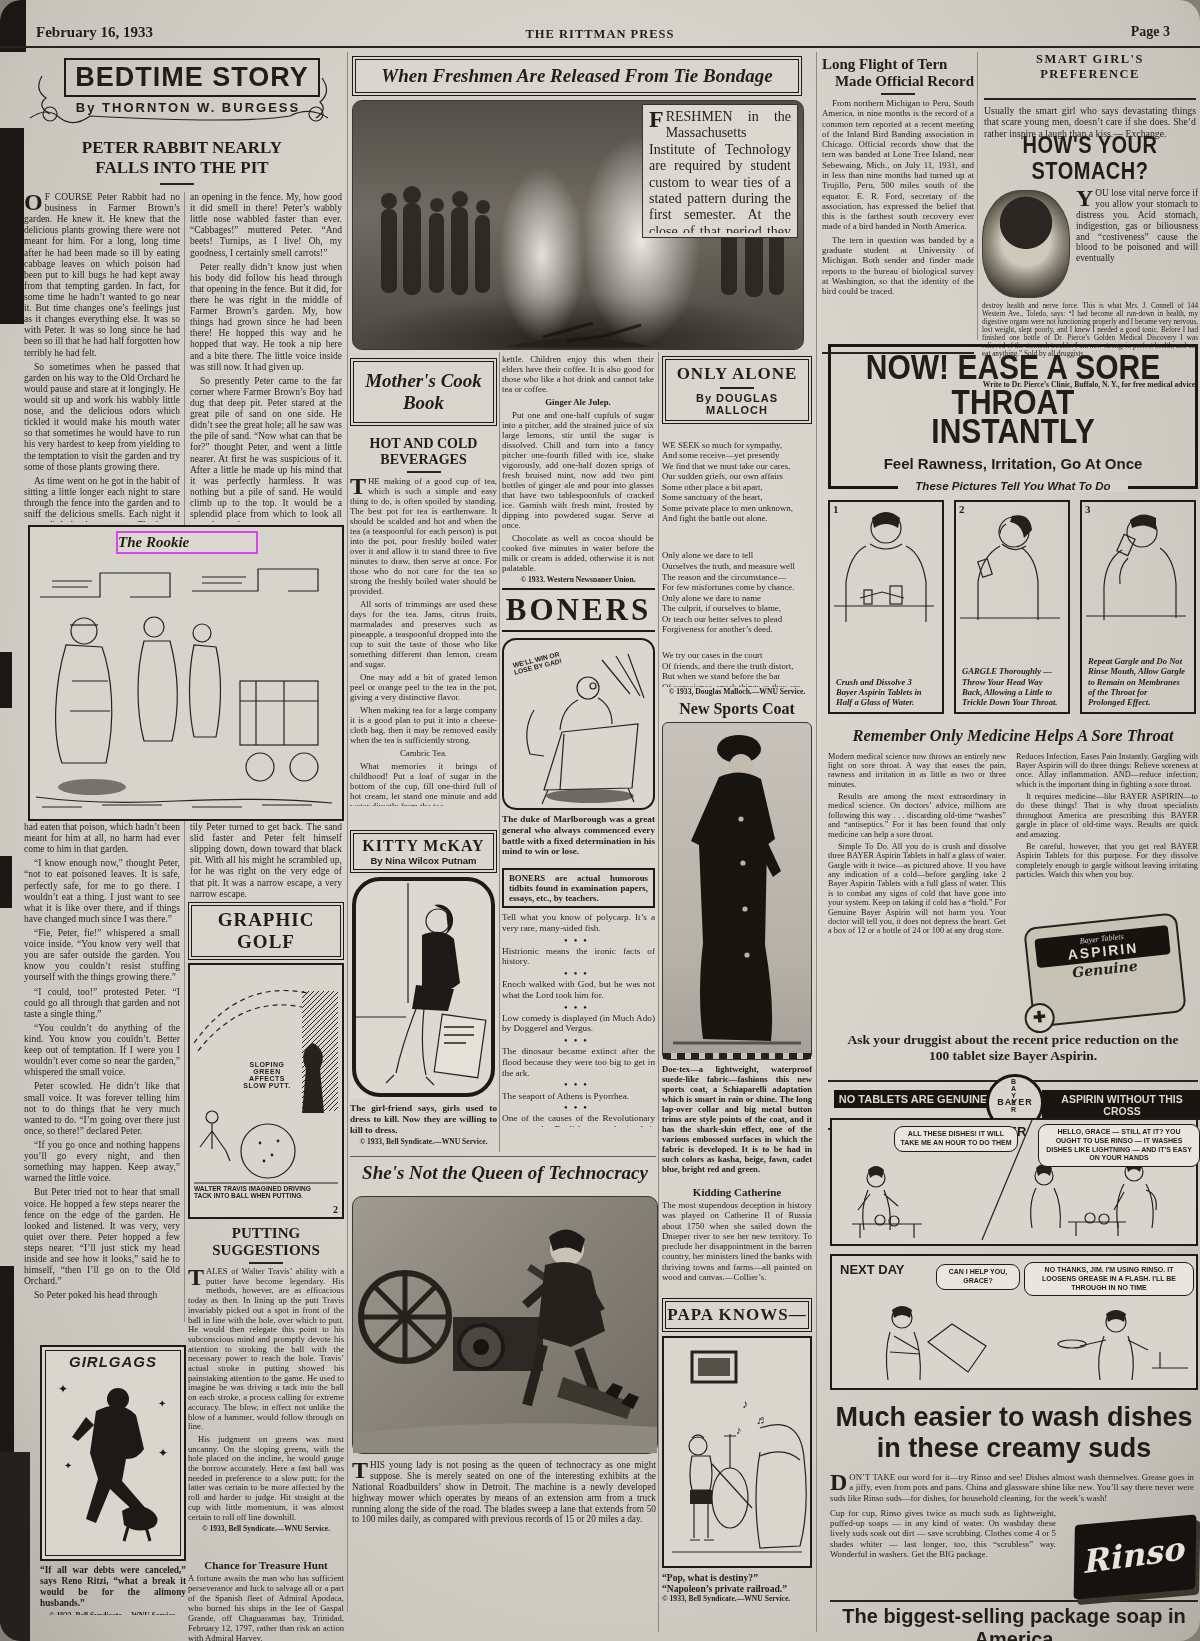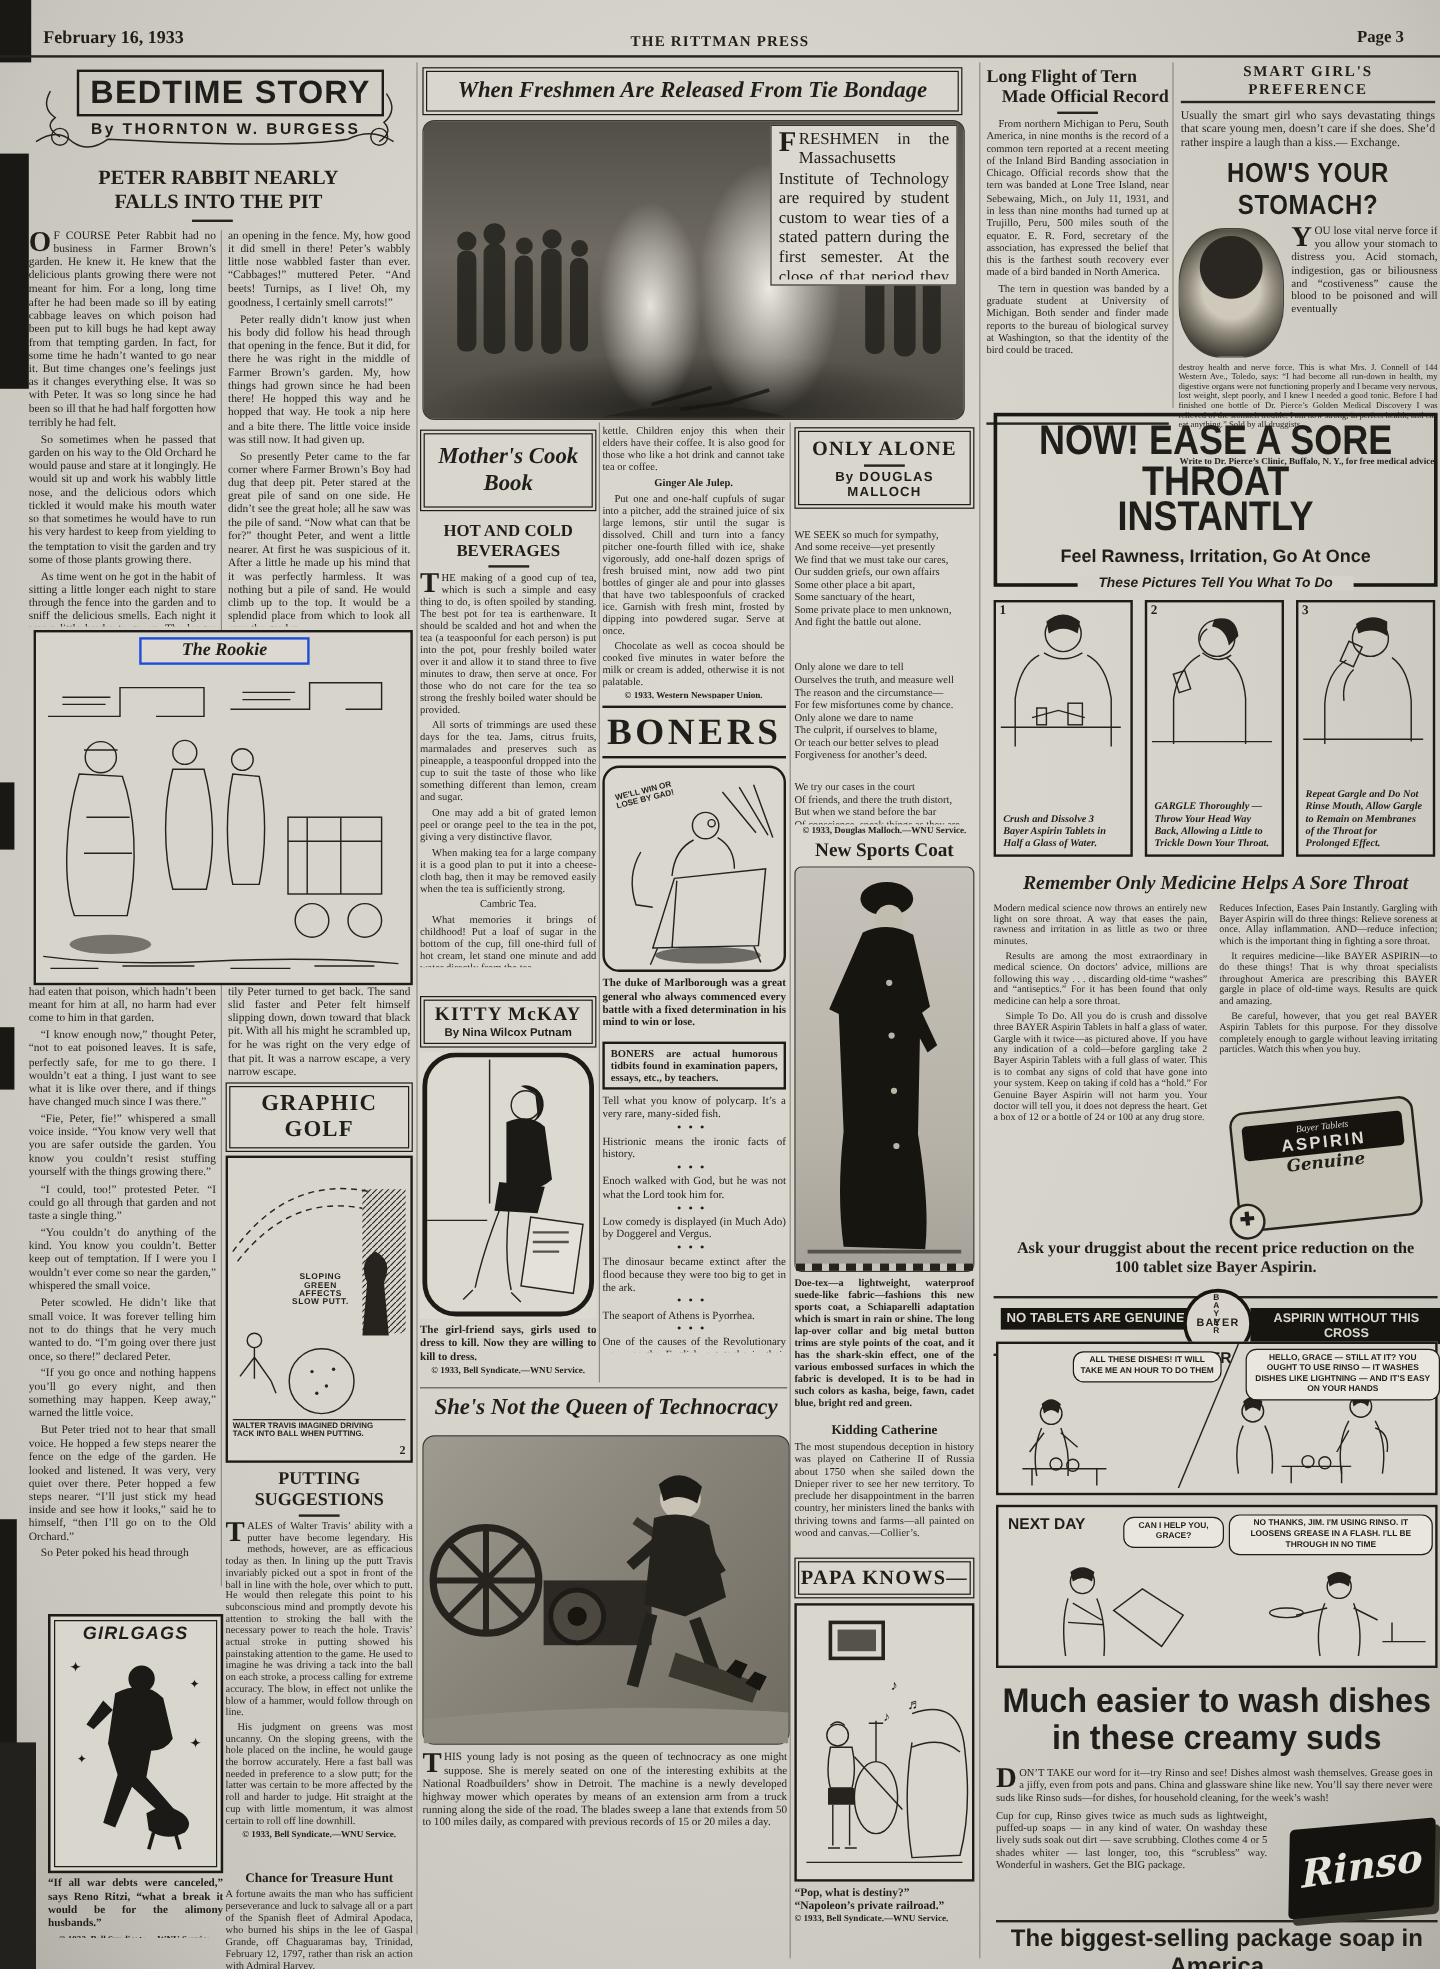--- a/index.html
+++ b/index.html
@@ -1,18 +1,18 @@
 <!DOCTYPE html>
 <html><head>
 <meta charset="utf-8">
 <style>
   html,body{margin:0;padding:0;background:#827f77;}
   #page{position:relative;width:1200px;height:1641px;overflow:hidden;color:#201e1a;
     font-family:"Liberation Serif","DejaVu Serif",serif;
-    background:radial-gradient(ellipse at 50% 42%, #dcd9d1 0%, #d5d2ca 50%, #c8c5bc 82%, #b0ada4 100%);}
+    background:radial-gradient(ellipse at 50% 42%, #dcd9d1 0%, #d5d2ca 50%, #c8c5bc 82%, #b0ada4 100%);border-radius:21px;}
   .a{position:absolute;}
   .art{background:#1a1815;}
   .b{font-size:9.5px;line-height:1.17;text-align:justify;overflow:hidden;}
   .b p{margin:0 0 3px;text-indent:10px;}
   .b p.nf{text-indent:0;}
   .dc::first-letter{float:left;font-size:24px;line-height:19px;font-weight:bold;padding:1px 2px 0 0;}
   .cred{font-size:7.6px;font-weight:bold;text-align:center;text-indent:0!important;}
   .vr{width:1px;background:#8d8a81;}
   .hr1{height:1px;background:#5d5a53;}
   .hr2{height:2px;background:#26241f;}
@@ -76,21 +76,21 @@
     <p>As time went on he got in the habit of sitting a little longer each night to stare through the fence into the garden and to sniff the delicious smells. Each night it was a little harder to go on. The longer he looked and the more he smelled the less danger there seemed. Until he</p>
   </div>
   <div class="a b" style="left:190px;top:192px;width:152px;height:330px">
     <p class="nf">an opening in the fence. My, how good it did smell in there! Peter’s wabbly little nose wabbled faster than ever. “Cabbages!” muttered Peter. “And beets! Turnips, as I live! Oh, my goodness, I certainly smell carrots!”</p>
     <p>Peter really didn’t know just when his body did follow his head through that opening in the fence. But it did, for there he was right in the middle of Farmer Brown’s garden. My, how things had grown since he had been there! He hopped this way and he hopped that way. He took a nip here and a bite there. The little voice inside was still now. It had given up.</p>
     <p>So presently Peter came to the far corner where Farmer Brown’s Boy had dug that deep pit. Peter stared at the great pile of sand on one side. He didn’t see the great hole; all he saw was the pile of sand. “Now what can that be for?” thought Peter, and went a little nearer. At first he was suspicious of it. After a little he made up his mind that it was perfectly harmless. It was nothing but a pile of sand. He would climb up to the top. It would be a splendid place from which to look all over the garden.</p>
 
   </div>
 
   <div class="a frame" style="left:28px;top:525px;width:312px;height:292px;background:#d7d4cc">
-    <div class="a" style="left:86px;top:4px;width:138px;border:2px solid #1d4ed8;text-align:center;font-style:italic;font-weight:bold;font-size:15px;padding:1px 0;background:#ddd9d1">The Rookie</div>
+    <div class="a" style="left:86px;top:4px;width:138px;border:2px solid #d946ef;text-align:left;font-style:italic;font-weight:bold;font-size:15px;padding:1px 0;background:#ddd9d1">The Rookie</div>
     <svg class="a" style="left:2px;top:34px" width="304" height="252" viewBox="0 0 304 252">
       <path class="sk" d="M8,36 h60 v-24 h70 v24 h-40"></path>
         <path class="sk" d="M20,20 h40 M20,26 h36"></path>
       <path class="sk" d="M160,30 h66 v-22 h60 v22 h-30"></path>
         <path class="sk" d="M170,16 h44 M170,22 h40"></path>
       <circle class="sk" cx="52" cy="70" r="13"></circle>
         <path class="sk" d="M38,64 h28"></path>
       <path class="sk" d="M34,84 c-12,40 -14,90 -4,118 l44,0 c10,-44 6,-88 -4,-116 z"></path>
       <path class="sk" d="M40,120 h36 M38,150 h40"></path>
       <circle class="sk" cx="122" cy="66" r="10"></circle>
@@ -421,21 +421,21 @@
     <div style="font-weight:bold;font-size:15px;text-align:right">Made Official Record</div>
     <div class="shortrule"></div>
     <div class="b" style="font-size:8.8px;height:248px">
       <p>From northern Michigan to Peru, South America, in nine months is the record of a common tern reported at a recent meeting of the Inland Bird Banding association in Chicago. Official records show that the tern was banded at Lone Tree Island, near Sebewaing, Mich., on July 11, 1931, and in less than nine months had turned up at Trujillo, Peru, 500 miles south of the equator. E. R. Ford, secretary of the association, has expressed the belief that this is the farthest south recovery ever made of a bird banded in North America.</p>
       <p>The tern in question was banded by a graduate student at University of Michigan. Both sender and finder made reports to the bureau of biological survey at Washington, so that the identity of the bird could be traced.</p>
     </div>
     <div class="hr2" style="margin-top:6px"></div>
   </div>
 
   <div class="a" style="left:984px;top:52px;width:212px">
-    <div class="headl" style="font-size:12.5px;letter-spacing:1.5px;border-bottom:2px solid #26241f;padding-bottom:2px">SMART GIRL'S PREFERENCE</div>
+    <div class="headl" style="font-size:12.5px;letter-spacing:1.5px;border-bottom:2px solid #26241f;padding-bottom:16px">SMART GIRL'S PREFERENCE</div>
     <div class="b" style="font-size:9.8px;margin-top:5px;height:56px">
       <p class="nf">Usually the smart girl who says devastating things that scare young men, doesn’t care if she does. She’d rather inspire a laugh than a kiss.— Exchange.</p>
     </div>
   </div>
 
   <div class="a" style="left:982px;top:132px;width:216px">
     <div class="sans headl" style="font-size:20px;letter-spacing:.5px;transform:scaleY(1.15);transform-origin:top">HOW'S YOUR STOMACH?</div>
     <div style="margin-top:10px;overflow:hidden">
       <div style="float:left;width:86px;height:106px;margin:2px 6px 2px 0;border-radius:44% 44% 40% 40%;background:
         radial-gradient(circle at 50% 30%, #2a2722 0 30%, transparent 31%),

